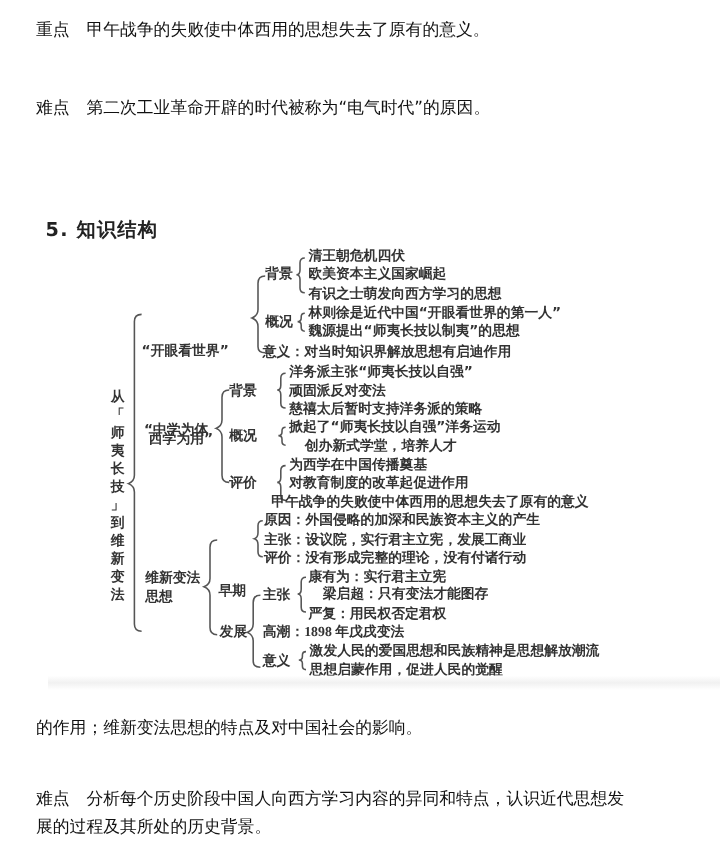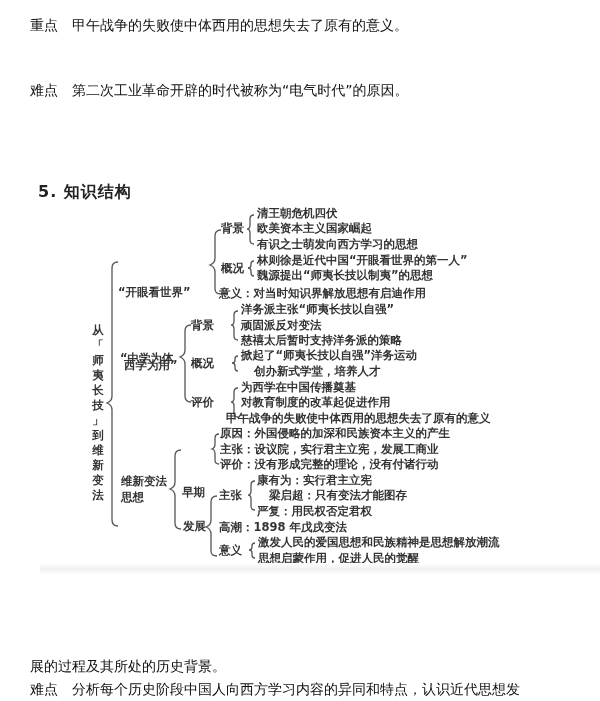--- a/index.html
+++ b/index.html
@@ -103,27 +103,28 @@
 <div class="d" style="left:121px; top:490px;">思想</div>
 <div class="d" style="left:182px; top:441px;margin-top:44px;">早期</div>
 <div class="d" style="left:220px; top:426px;">原因：外国侵略的加深和民族资本主义的产生</div>
 <div class="d" style="left:220px; top:442px;">主张：设议院，实行君主立宪，发展工商业</div>
 <div class="d" style="left:220px; top:457px;">评价：没有形成完整的理论，没有付诸行动</div>
 <div class="d" style="left:183px; top:519px;">发展</div>
 <div class="d" style="left:219px; top:488px;">主张</div>
 <div class="d" style="left:257px; top:473px;">康有为：实行君主立宪</div>
 <div class="d" style="left:269px; top:488px;font-family:Liberation Mono, monospace;">梁启超：只有变法才能图存</div>
 <div class="d" style="left:257px; top:504px;">严复：用民权否定君权</div>
-<div class="d" style="left:219px; top:520px;">
+<div class="d" style="left:219px; top:520px;font-family:Liberation Serif, serif;">
   <span>高潮：</span><span>1898 年戊戌变法</span>
 </div>
 <div class="d" style="left:219px; top:543px;">意义</div>
 <div class="d" style="left:258px; top:535px;">激发人民的爱国思想和民族精神是思想解放潮流</div>
 <div class="d" style="left:258px; top:551px;">思想启蒙作用，促进人民的觉醒</div>
 
 <div class="band"></div>
 
 <div class="para" style="top:596px;">
+  <div>的作用；维新变法思想的特点及对中国社会的影响。</div>
 </div>
 <div class="para" style="top:655px;">
+  <div><span class="lbl">难点</span><span>分析每个历史阶段中国人向西方学习内容的异同和特点，认识近代思想发</span></div>
   <div>展的过程及其所处的历史背景。</div>
-  <div><span class="lbl">难点</span><span>分析每个历史阶段中国人向西方学习内容的异同和特点，认识近代思想发</span></div>
 </div>
 
 </body></html>

